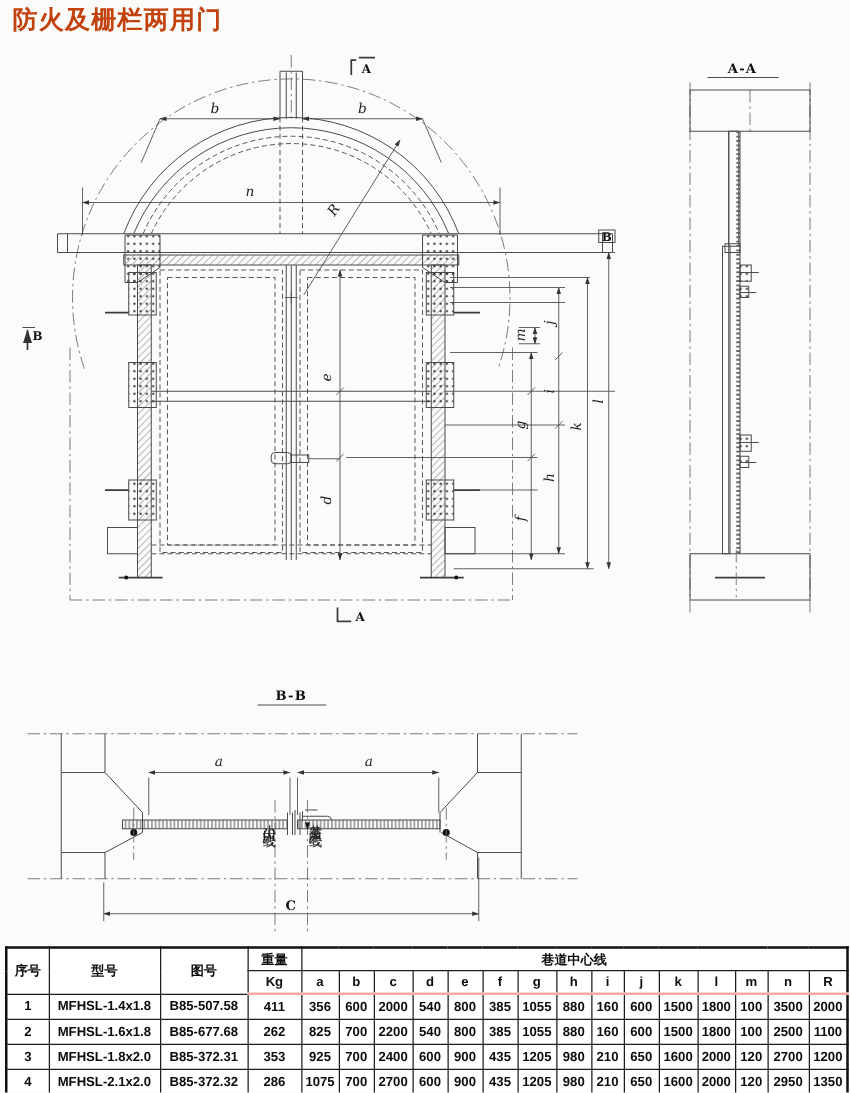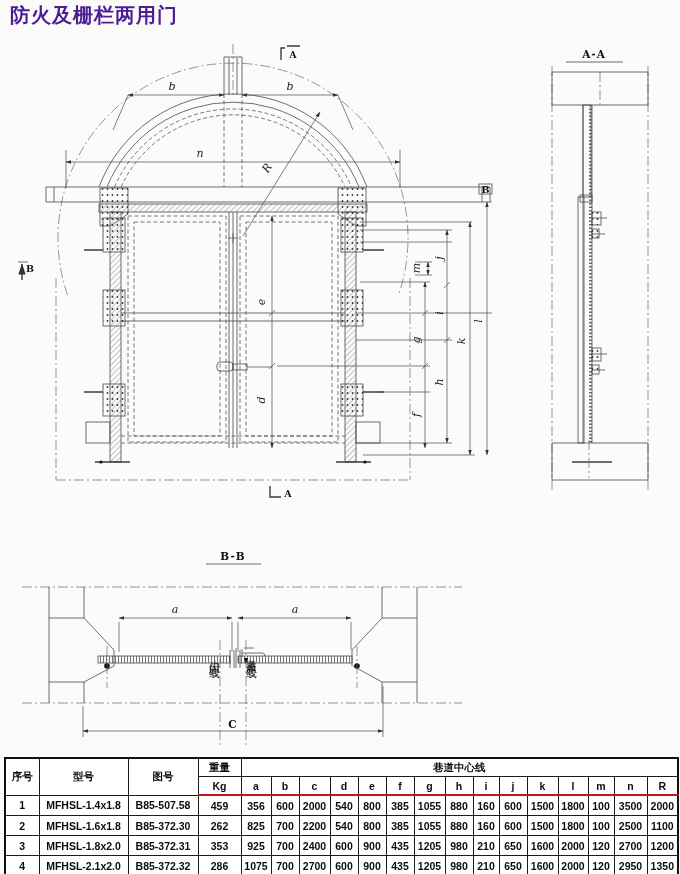--- a/index.html
+++ b/index.html
@@ -1,18 +1,18 @@
 <!DOCTYPE html>
 <html><head>
 <meta charset="utf-8">
 <style>
   html,body{margin:0;padding:0;}
   body{width:680px;height:874px;background:#fbfbf9;font-family:"Liberation Sans",sans-serif;}
   .page{position:relative;width:680px;height:874px;overflow:hidden;}
-  .title{position:absolute;left:10px;top:2px;font-size:20px;font-weight:700;color:#4c1d95;letter-spacing:1px;}
+  .title{position:absolute;left:10px;top:2px;font-size:20px;font-weight:700;color:#c2410c;letter-spacing:1px;}
   svg{position:absolute;left:0;top:0;}
   .thin{stroke:#4a4a4a;stroke-width:0.8;fill:none;}
   .med{stroke:#3c3c3c;stroke-width:1.4;fill:none;}
   .dash{stroke:#555;stroke-width:0.8;fill:none;stroke-dasharray:4,2.5;}
   .chain{stroke:#6a6a6a;stroke-width:0.7;fill:none;stroke-dasharray:10,3,2,3;}
   .dim{stroke:#4a4a4a;stroke-width:0.7;fill:none;}
   .hatchfill{fill:url(#hatch);stroke:#4a4a4a;stroke-width:0.8;}
   .dotsfill{fill:url(#dots);stroke:#4a4a4a;stroke-width:0.8;}
   .tickfill{fill:url(#ticks);stroke:#4a4a4a;stroke-width:0.8;}
   .dlbl{font-family:"DejaVu Serif",serif;font-style:italic;font-size:11px;fill:#1c1c1c;}
@@ -20,21 +20,21 @@
   .vlbl{font-family:"DejaVu Serif",serif;font-weight:700;font-size:10.5px;fill:#111;letter-spacing:1px;}
   .vtext{position:absolute;width:15px;writing-mode:vertical-rl;text-orientation:upright;
          font-size:10.5px;color:#1a1a1a;line-height:1.2;letter-spacing:2px;}
   table.spec{position:absolute;left:4px;top:757px;width:673px;border-collapse:collapse;
              table-layout:fixed;background:#fff;font-family:"Liberation Sans",sans-serif;}
   table.spec th,table.spec td{border:1px solid #1c1c1c;text-align:center;vertical-align:middle;
              padding:0;font-size:10.5px;color:#0c0c0c;overflow:hidden;white-space:nowrap;}
   table.spec{border:2px solid #111;}
   table.spec th{font-weight:700;height:17px;}
   table.spec td{font-weight:700;height:19px;}
-  table.spec thead tr:last-child th{border-bottom:2px solid #b91c1c;}
+  table.spec thead tr:last-child th{border-bottom:2px solid #fca5a5;}
 </style>
 </head>
 <body>
 
 <div class="page">
   <div class="title">防火及栅栏两用门</div>
 
   <svg width="680" height="755" viewBox="0 0 680 755">
     <defs>
       <pattern id="hatch" width="4" height="4" patternTransform="rotate(45)" patternUnits="userSpaceOnUse">
@@ -254,41 +254,41 @@
         <th>m</th>
         <th>n</th>
         <th>R</th>
       </tr>
     </thead>
     <tbody>
       <tr>
         <td>1</td>
         <td>MFHSL-1.4x1.8</td>
         <td>B85-507.58</td>
-        <td>459</td>
+        <td>411</td>
         <td>356</td>
         <td>600</td>
         <td>2000</td>
         <td>540</td>
         <td>800</td>
         <td>385</td>
         <td>1055</td>
         <td>880</td>
         <td>160</td>
         <td>600</td>
         <td>1500</td>
         <td>1800</td>
         <td>100</td>
         <td>3500</td>
         <td>2000</td>
       </tr>
       <tr>
         <td>2</td>
         <td>MFHSL-1.6x1.8</td>
-        <td>B85-372.30</td>
+        <td>B85-677.68</td>
         <td>262</td>
         <td>825</td>
         <td>700</td>
         <td>2200</td>
         <td>540</td>
         <td>800</td>
         <td>385</td>
         <td>1055</td>
         <td>880</td>
         <td>160</td>

